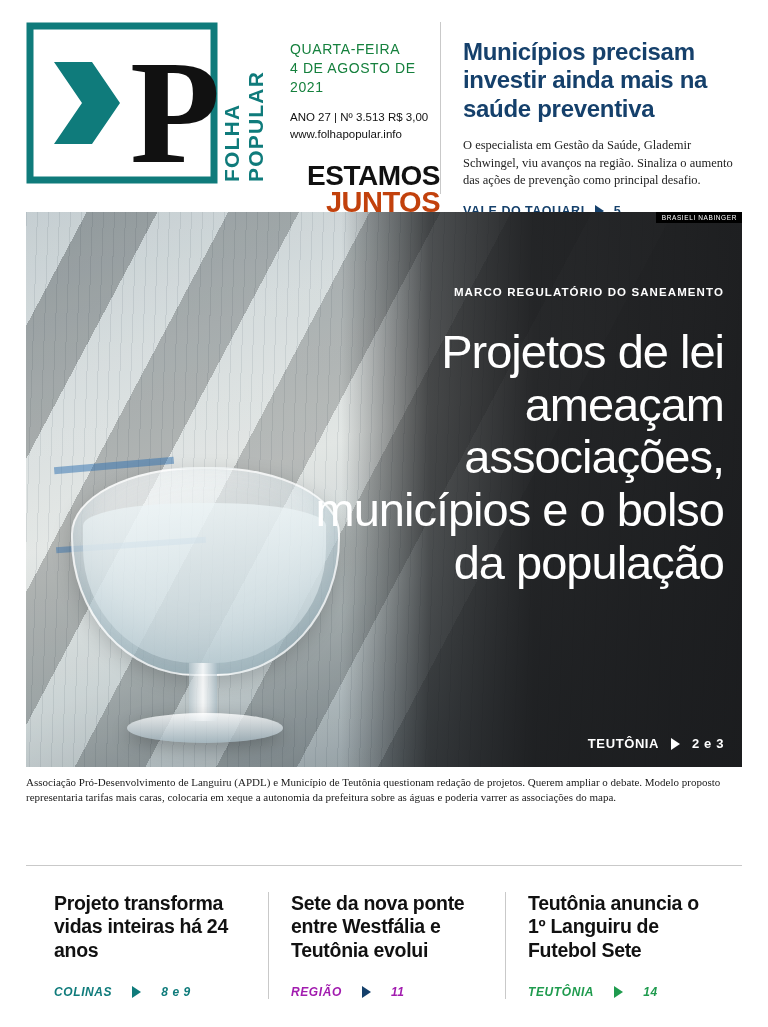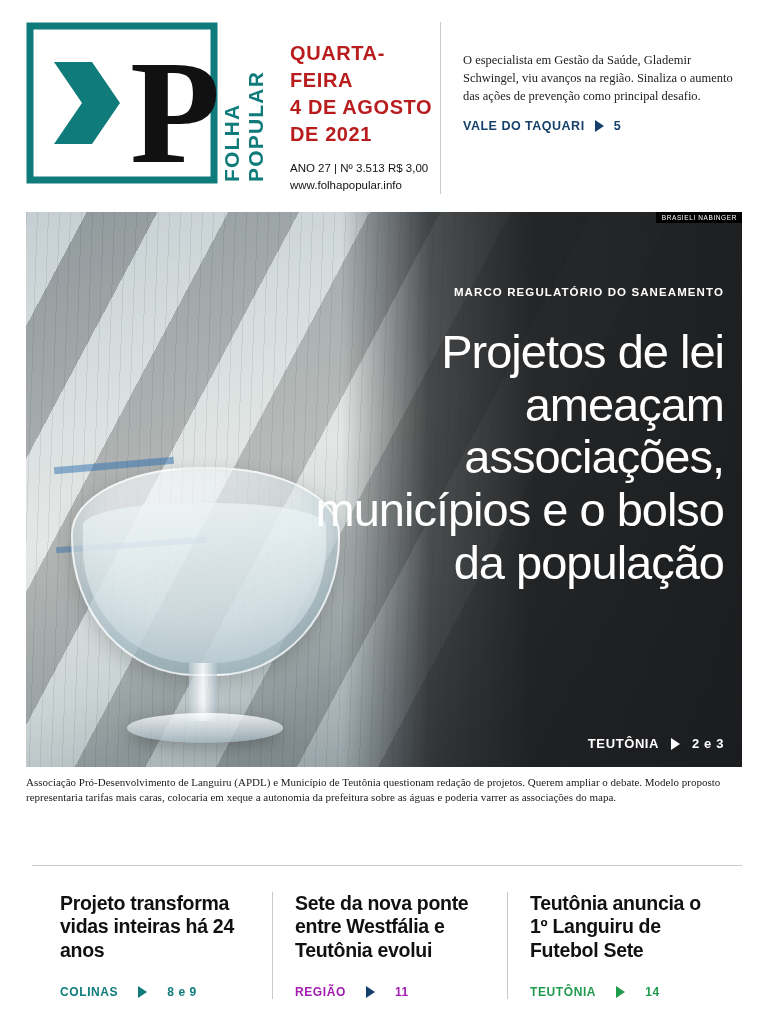--- a/index.html
+++ b/index.html
@@ -49,24 +49,24 @@
 
   .mid-block{
     flex:0 0 165px;
     padding-top:18px;
     padding-left:14px;
     border-right:1px solid #c9c9c9;
     box-sizing:border-box;
     height:172px;
   }
   .date-line{
-    font-weight:bold;
-    font-size:20px;
+    font-weight:normal;
+    font-size:14px;
     letter-spacing:.6px;
-    color:#b91c1c;
+    color:#15803d;
     line-height:1.35;
   }
   .meta-line{
     margin-top:12px;
     font-size:11.5px;
     color:#111;
     line-height:1.5;
   }
   .estamos{
     margin-top:20px;
@@ -280,21 +280,21 @@
     margin:8px 26px 0 26px;
     font-family:"Liberation Serif", serif;
     font-size:11px;
     line-height:1.32;
     color:#1a1a1a;
   }
 
   
   .calls{
     position:absolute;
-    left:32px;right:26px;
+    left:26px;right:26px;
     bottom:28px;
     display:flex;
     gap:0;
     border-top:1px solid #c9c9c9;
     padding-top:26px;
   }
   .call{
     flex:1;
     padding:0 22px;
     box-sizing:border-box;
@@ -310,20 +310,21 @@
     color:#111;
   }
   .call-foot{
     margin-top:22px;
     display:flex;
     align-items:center;
     gap:20px;
     font-size:12px;
     font-weight:bold;
     letter-spacing:.6px;
+    font-style:italic;
   }
   .c-teal{color:#0f7b7b;}
   .c-blue{color:#a21caf;}
   .c-green{color:#1f9b4e;}
 </style>
 </head>
 <body>
 
 <div class="page">
 
@@ -349,20 +350,21 @@
         <div>ANO 27 | Nº 3.513 R$ 3,00</div>
         <div>www.folhapopular.info</div>
       </div>
       <div class="estamos">
         <span class="l1">ESTAMOS</span>
         <span class="l2">JUNTOS</span>
       </div>
     </div>
 
     <div class="right-block">
+      <div class="lead-head">Municípios precisam investir ainda mais na saúde preventiva</div>
       <div class="lead-sub">O especialista em Gestão da Saúde, Glademir Schwingel, viu avanços na região. Sinaliza o aumento das ações de prevenção como principal desafio.</div>
       <div class="lead-foot">
         <span>VALE DO TAQUARI</span>
         <span class="arrow-blue"></span>
         <span class="page-num">5</span>
       </div>
     </div>
   </div>
 
   <div class="hero">

